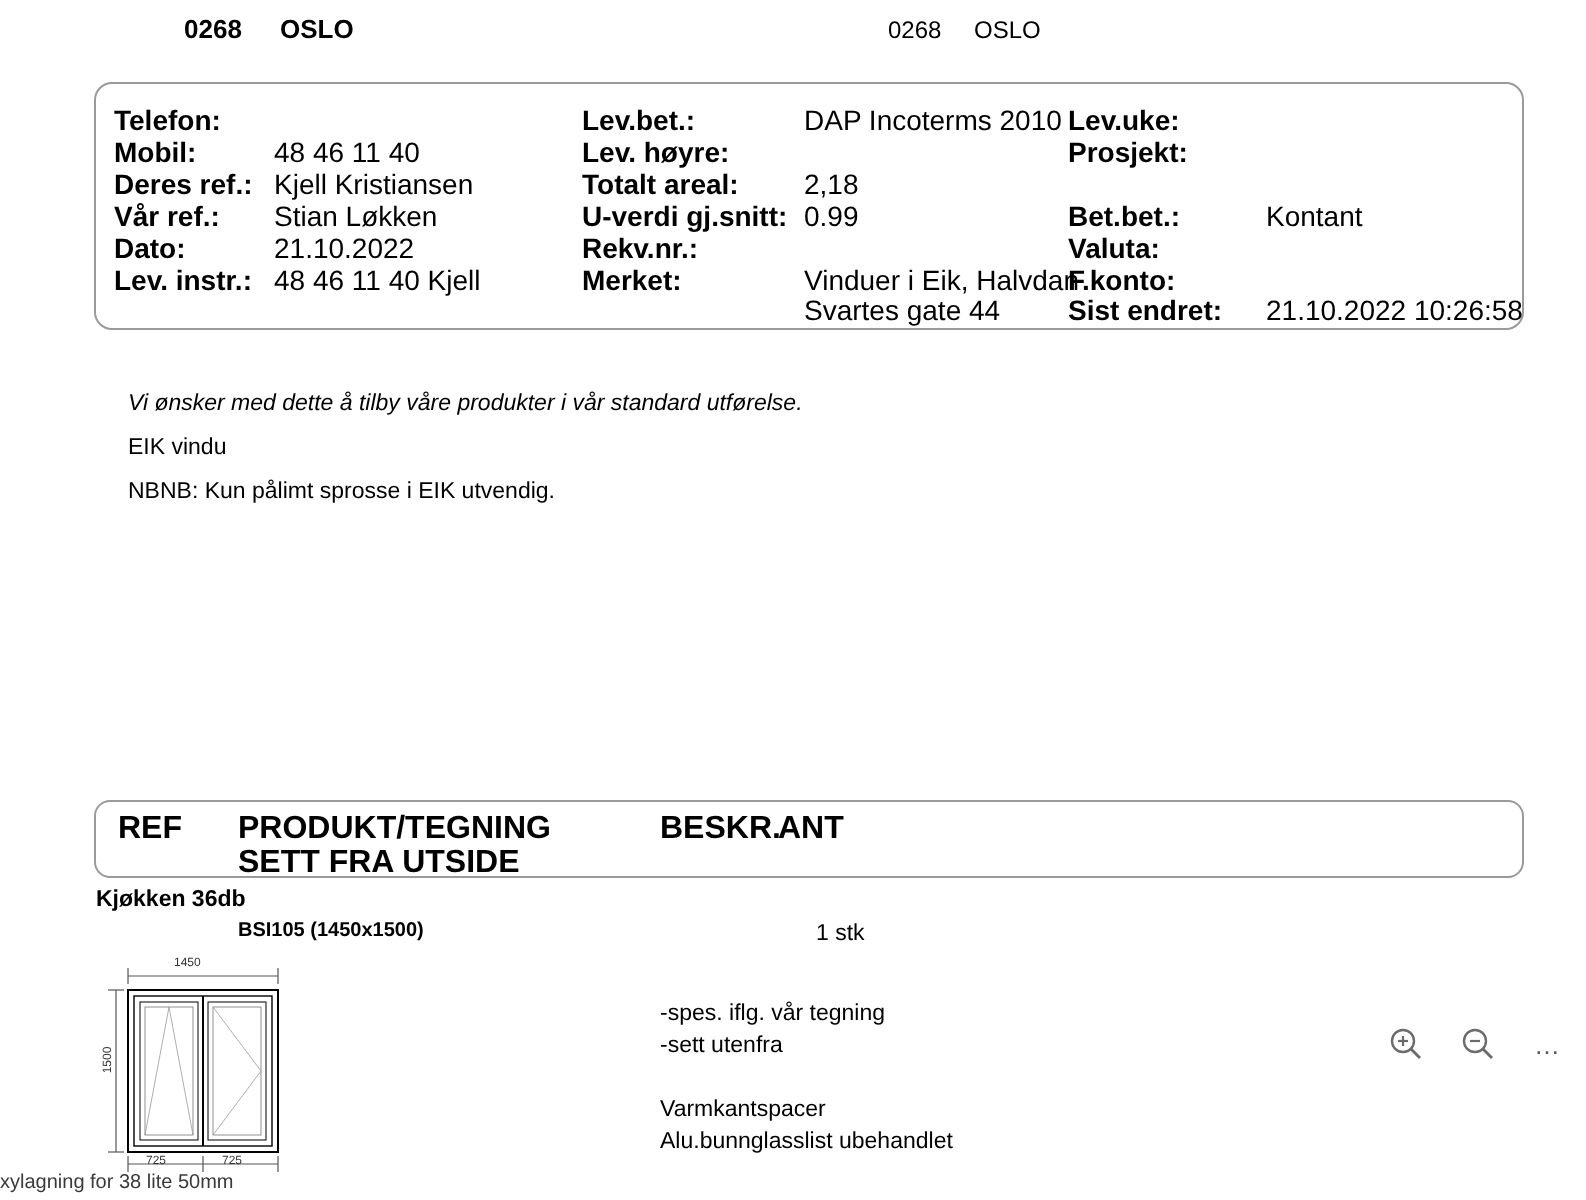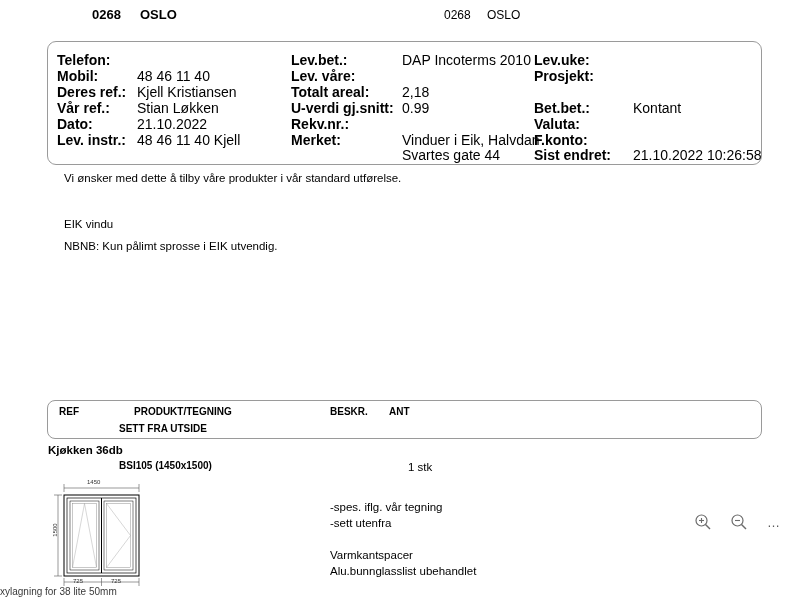--- a/index.html
+++ b/index.html
@@ -105,44 +105,44 @@
   .r6 { top: 132px; }
   .r7 { top: 147px; }
 
   
   .para {
     position: absolute;
     left: 64px;
     font-size: 11.5px;
     white-space: nowrap;
   }
-  .p1 { top: 172px; }
+  .p1 { top: 196px; font-style: italic; }
   .p2 { top: 218px; }
   .p3 { top: 240px; }
 
   
   .table-box {
     position: absolute;
     left: 47px;
     top: 400px;
     width: 715px;
     height: 39px;
     border: 1px solid #9a9a9a;
     border-radius: 8px;
     box-sizing: border-box;
     background: #ffffff;
   }
   .th {
     position: absolute;
-    font-size: 10px;
+    font-size: 16px;
     font-weight: bold;
     white-space: nowrap;
   }
   .th-ref { left: 59px; top: 406px; }
-  .th-prod { left: 134px; top: 406px; }
+  .th-prod { left: 119px; top: 406px; }
   .th-prod2 { left: 119px; top: 423px; }
   .th-beskr { left: 330px; top: 406px; }
   .th-ant { left: 389px; top: 406px; }
 
   
   .group-title {
     position: absolute;
     left: 48px;
     top: 444px;
     font-size: 11.5px;
@@ -288,21 +288,21 @@
 
   <span class="info-cell lbl c1 r5">Dato:</span>
   <span class="info-cell c2 r5">21.10.2022</span>
 
   <span class="info-cell lbl c1 r6">Lev. instr.:</span>
   <span class="info-cell c2 r6">48 46 11 40   Kjell</span>
 
   <span class="info-cell lbl c3 r1">Lev.bet.:</span>
   <span class="info-cell c4 r1">DAP Incoterms 2010</span>
 
-  <span class="info-cell lbl c3 r2">Lev. våre:</span>
+  <span class="info-cell lbl c3 r2">Lev. høyre:</span>
   <span class="info-cell c4 r2"></span>
 
   <span class="info-cell lbl c3 r3">Totalt areal:</span>
   <span class="info-cell c4 r3">2,18</span>
 
   <span class="info-cell lbl c3 r4">U-verdi gj.snitt:</span>
   <span class="info-cell c4 r4">0.99</span>
 
   <span class="info-cell lbl c3 r5">Rekv.nr.:</span>
   <span class="info-cell c4 r5"></span>

